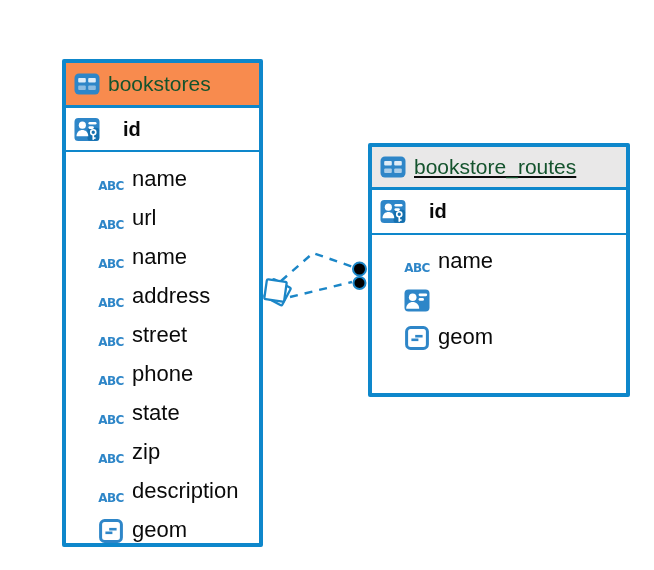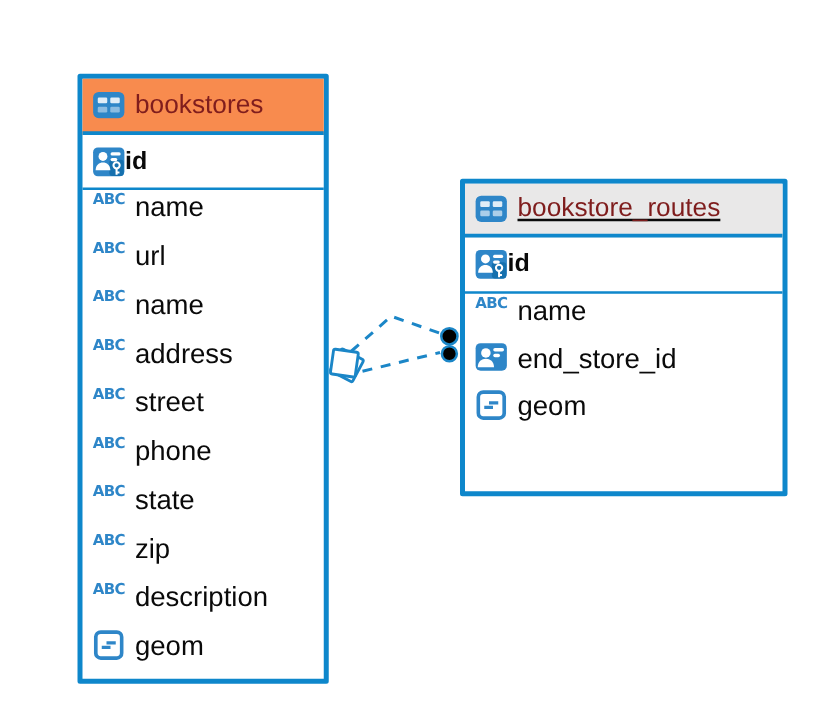--- a/index.html
+++ b/index.html
@@ -13,30 +13,30 @@
     box-sizing:border-box;z-index:2;
   }
   .table-bookstores{left:62px;top:59px;width:201px;height:488px;}
   .table-routes{left:368px;top:143px;width:262px;height:254px;}
   .thead{
     display:flex;align-items:center;gap:8px;padding:0 0 0 8px;
     border-bottom:3px solid #0E87CB;box-sizing:border-box;
   }
   .table-bookstores .thead{height:45px;background:#F88B4E;}
   .table-routes .thead{height:43px;background:#E9E8E8;text-decoration:underline;}
-  .thead .tname{font-size:21px;color:#7f1d1d;white-space:nowrap;}
+  .thead .tname{font-size:21px;color:#14532d;white-space:nowrap;}
   .pk-row{
-    display:flex;align-items:center;gap:0;padding:0 0 0 8px;
+    display:flex;align-items:center;gap:23px;padding:0 0 0 8px;
     border-bottom:2px solid #0E87CB;box-sizing:border-box;
   }
   .table-bookstores .pk-row{height:44px;}
   .table-routes .pk-row{height:45px;}
   .pk-row .cname{font-size:20px;font-weight:bold;}
   .cols{padding-top:1px;}
-  .col-row{display:flex;align-items:flex-start;gap:8px;padding-left:8px;box-sizing:border-box;}
+  .col-row{display:flex;align-items:flex-end;gap:8px;padding-left:8px;box-sizing:border-box;margin-left:24px;}
   .table-bookstores .col-row{height:39px;}
   .table-routes .col-row{height:38px;}
   .col-row .cname{font-size:22px;white-space:nowrap;}
   .abc-glyph{
     font-size:12px;font-weight:bold;color:#2E86C8;letter-spacing:-0.5px;
     width:26px;flex:0 0 26px;text-align:center;line-height:1;
     font-family:"DejaVu Sans", sans-serif;
   }
   .icon-slot{width:26px;flex:0 0 26px;display:flex;justify-content:center;align-items:center;}
   
@@ -167,21 +167,20 @@
       <div class="col-row">
         <span class="icon-slot">
           <svg width="26" height="23" viewBox="0 0 26 23">
             <rect x="0.5" y="0.5" width="25" height="22" rx="4" fill="#2E86C8"></rect>
             <circle cx="8.7" cy="8.3" r="3.8" fill="#ffffff"></circle>
             <path d="M2.2 19.8 c0-4.6 3.2-6.8 6.5-6.8 s6.5 2.2 6.5 6.8 z" fill="#ffffff"></path>
             <rect x="14.6" y="4.4" width="8.6" height="2.8" rx="1.4" fill="#ffffff"></rect>
             <rect x="14.6" y="9" width="5.4" height="2.8" rx="1.4" fill="#ffffff"></rect>
           </svg>
         </span>
-        <span class="cname">end_store_id</span>
       </div>
       <div class="col-row">
         <span class="icon-slot">
           <svg width="24" height="24" viewBox="0 0 24 24">
             <rect x="1.6" y="1.6" width="20.8" height="20.8" rx="4" fill="#ffffff" stroke="#2E86C8" stroke-width="3"></rect>
             <line x1="10.2" y1="10.2" x2="17.6" y2="10.2" stroke="#2E86C8" stroke-width="2.6"></line>
             <line x1="6.4" y1="13.8" x2="13.4" y2="13.8" stroke="#2E86C8" stroke-width="2.6"></line>
           </svg>
         </span>
         <span class="cname">geom</span>

